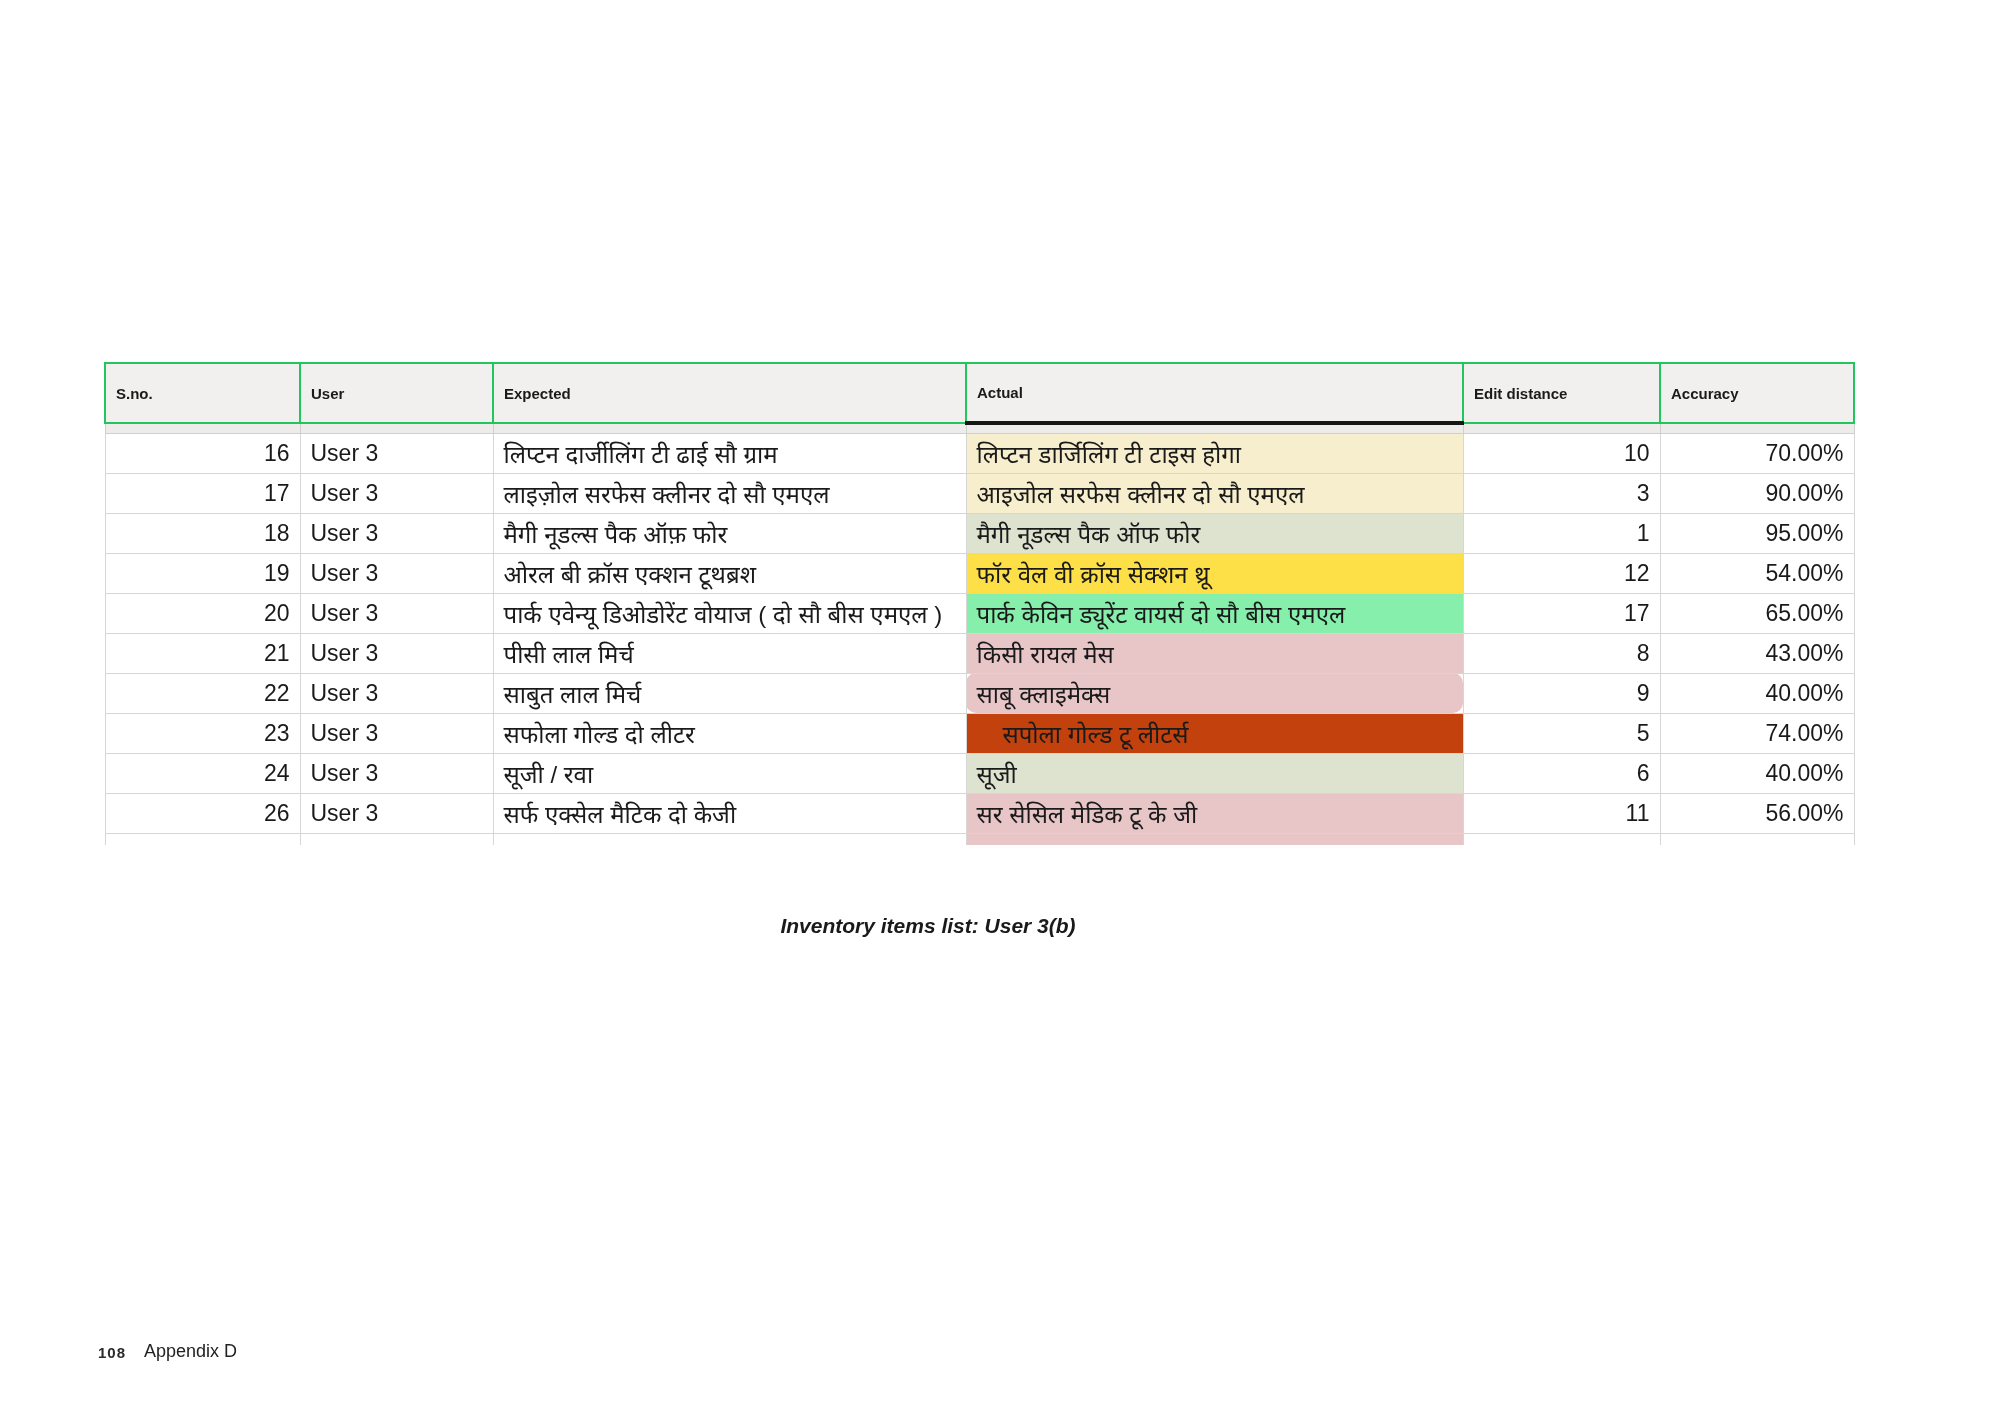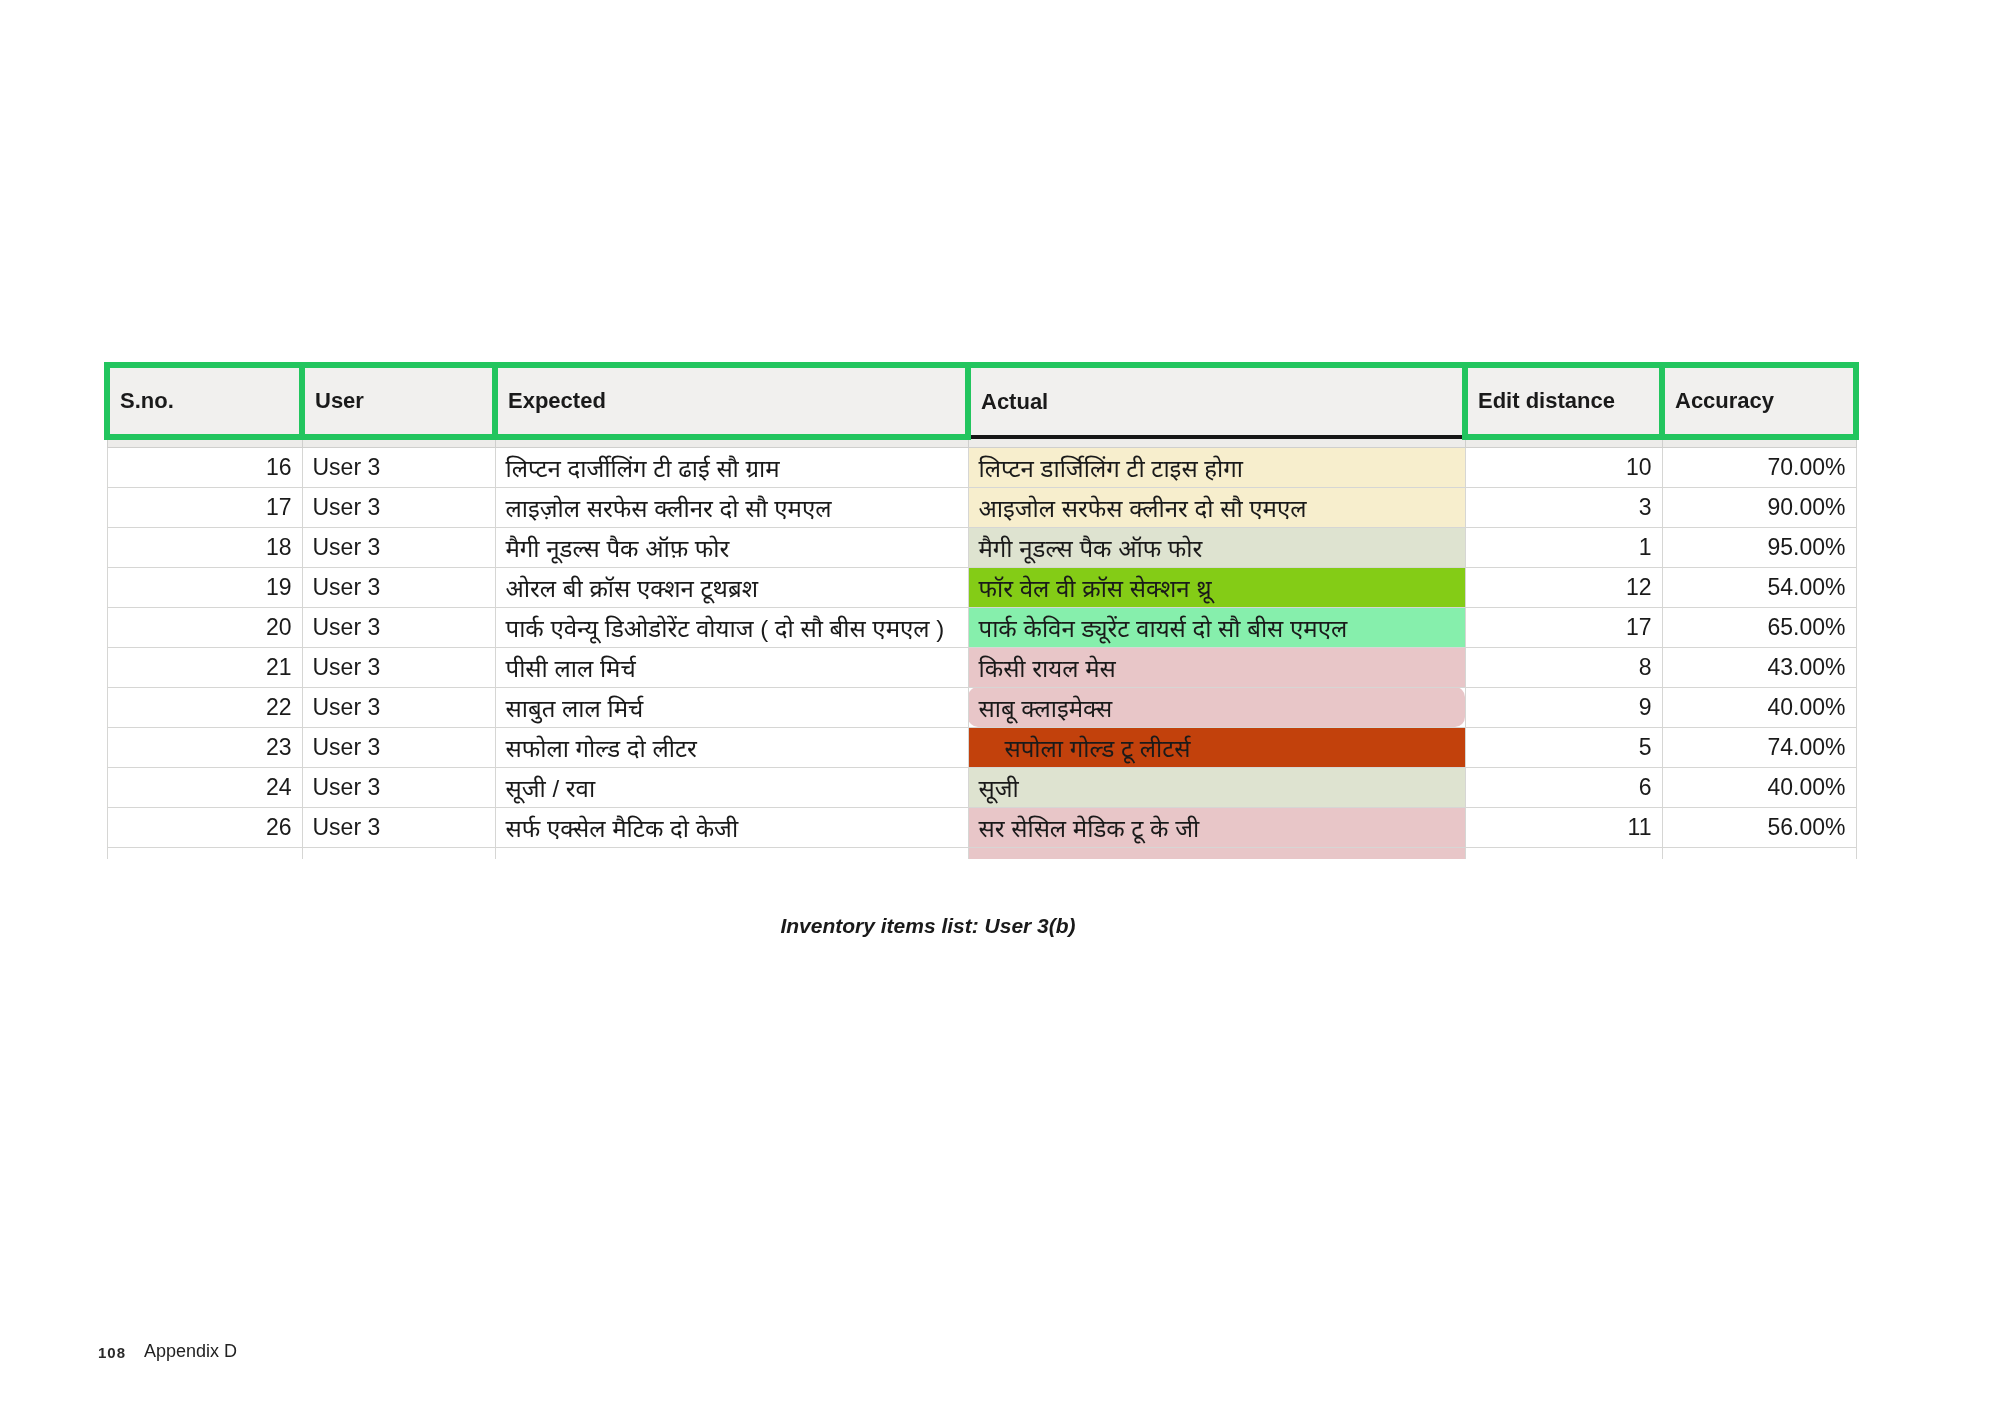--- a/index.html
+++ b/index.html
@@ -23,23 +23,23 @@
   col.c-sno  { width:195px; }
   col.c-user { width:193px; }
   col.c-exp  { width:473px; }
   col.c-act  { width:497px; }
   col.c-ed   { width:197px; }
   col.c-acc  { width:194px; }
 
   th {
     position:relative;
     background:#f1f0ee;
-    border:6px solid #22c55e;
+    border:2px solid #22c55e;
     font-weight:bold;
-    font-size:22px;
+    font-size:15px;
     text-align:left;
     padding:20px 10px;
     height:38px;
     vertical-align:middle;
     white-space:nowrap;
     overflow:hidden;
   }
   
   th::before {
     content:""; position:absolute; left:-1px; top:-8px;
@@ -156,21 +156,21 @@
             <td class="user">User 3</td>
             <td class="dev">मैगी नूडल्स पैक ऑफ़ फोर</td>
             <td class="dev actual" style="background-color: rgb(222, 227, 208);">मैगी नूडल्स पैक ऑफ फोर</td>
             <td class="num">1</td>
             <td class="num">95.00%</td>
           </tr>
           <tr>
             <td class="num">19</td>
             <td class="user">User 3</td>
             <td class="dev">ओरल बी क्रॉस एक्शन टूथब्रश</td>
-            <td class="dev actual" style="background-color: #84cc16;">फॉर वेल वी क्रॉस सेक्शन थ्रू</td>
+            <td class="dev actual" style="background-color: #fde047;">फॉर वेल वी क्रॉस सेक्शन थ्रू</td>
             <td class="num">12</td>
             <td class="num">54.00%</td>
           </tr>
           <tr>
             <td class="num">20</td>
             <td class="user">User 3</td>
             <td class="dev">पार्क एवेन्यू डिओडोरेंट वोयाज ( दो सौ बीस एमएल )</td>
             <td class="dev actual" style="background-color: #86efac;">पार्क केविन ड्यूरेंट वायर्स दो सौ बीस एमएल</td>
             <td class="num">17</td>
             <td class="num">65.00%</td>

